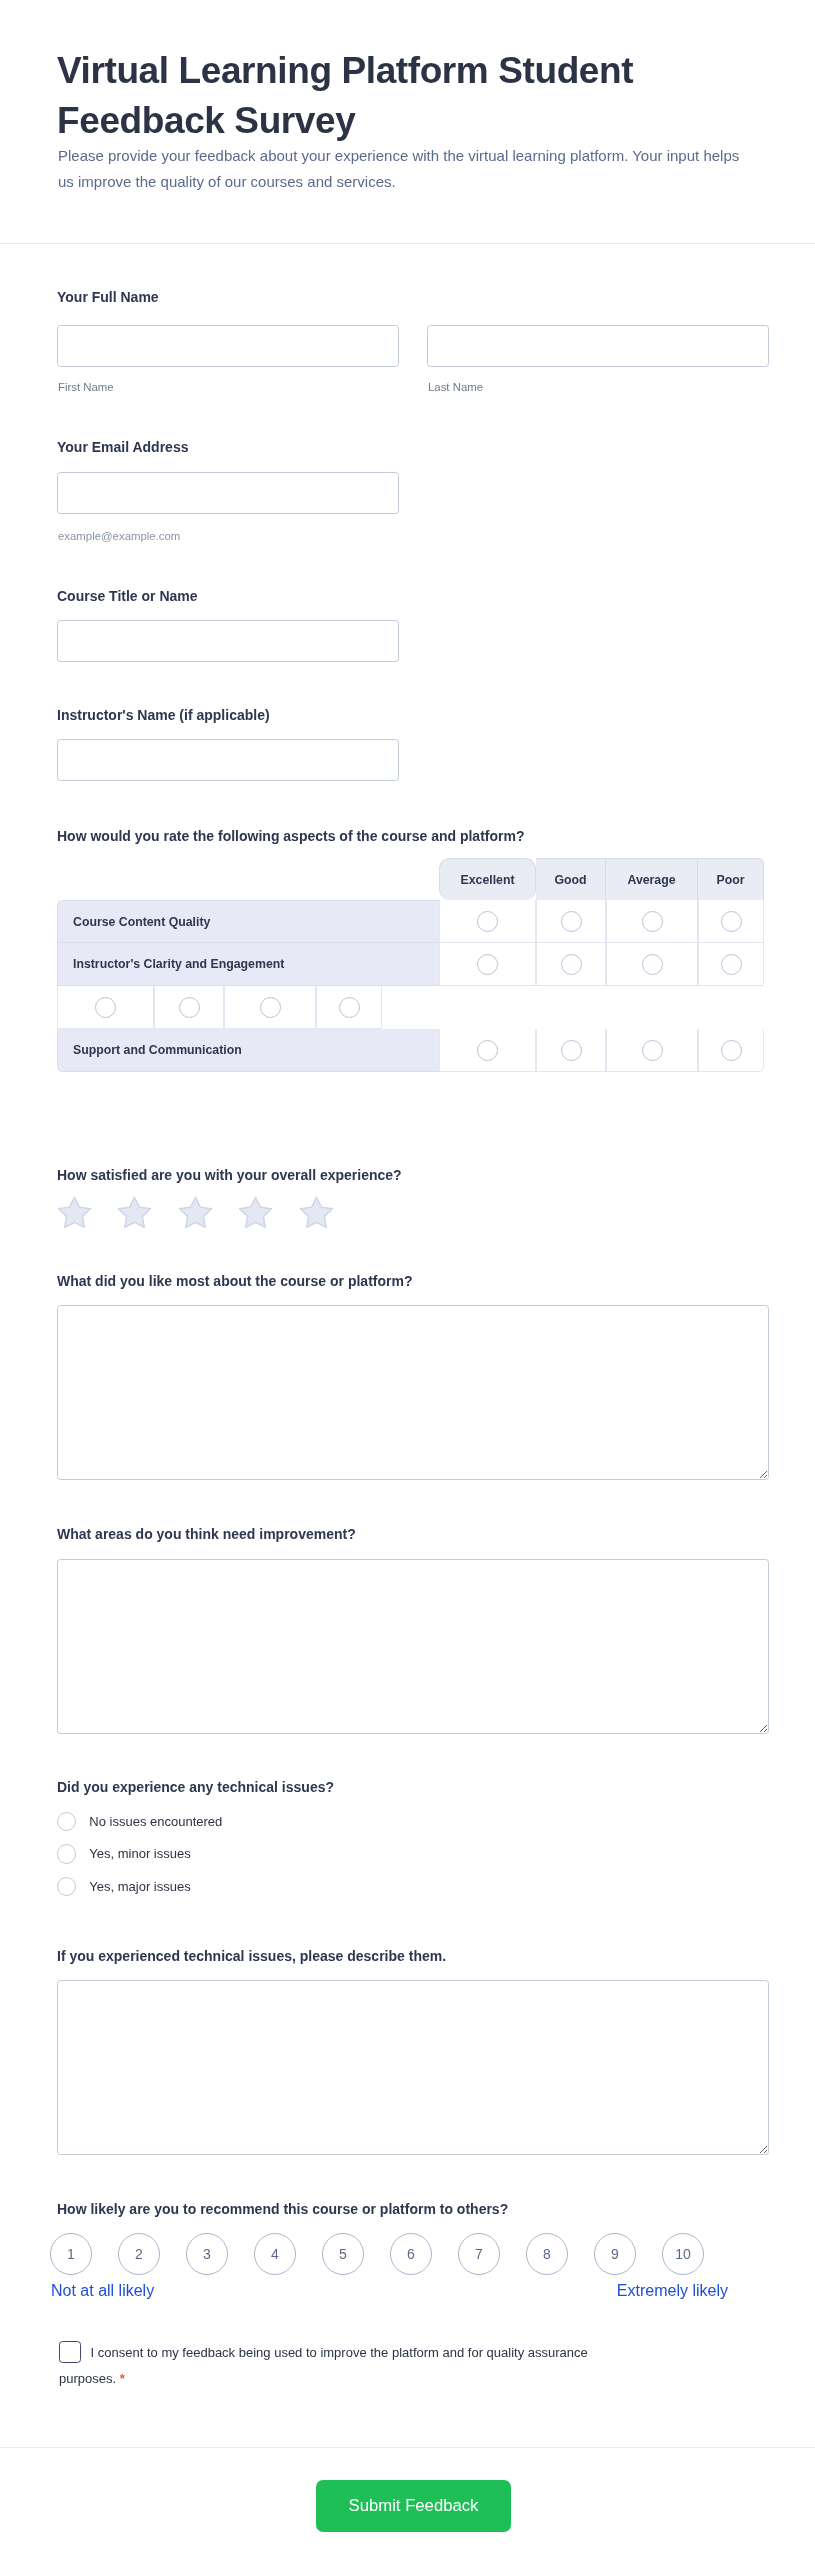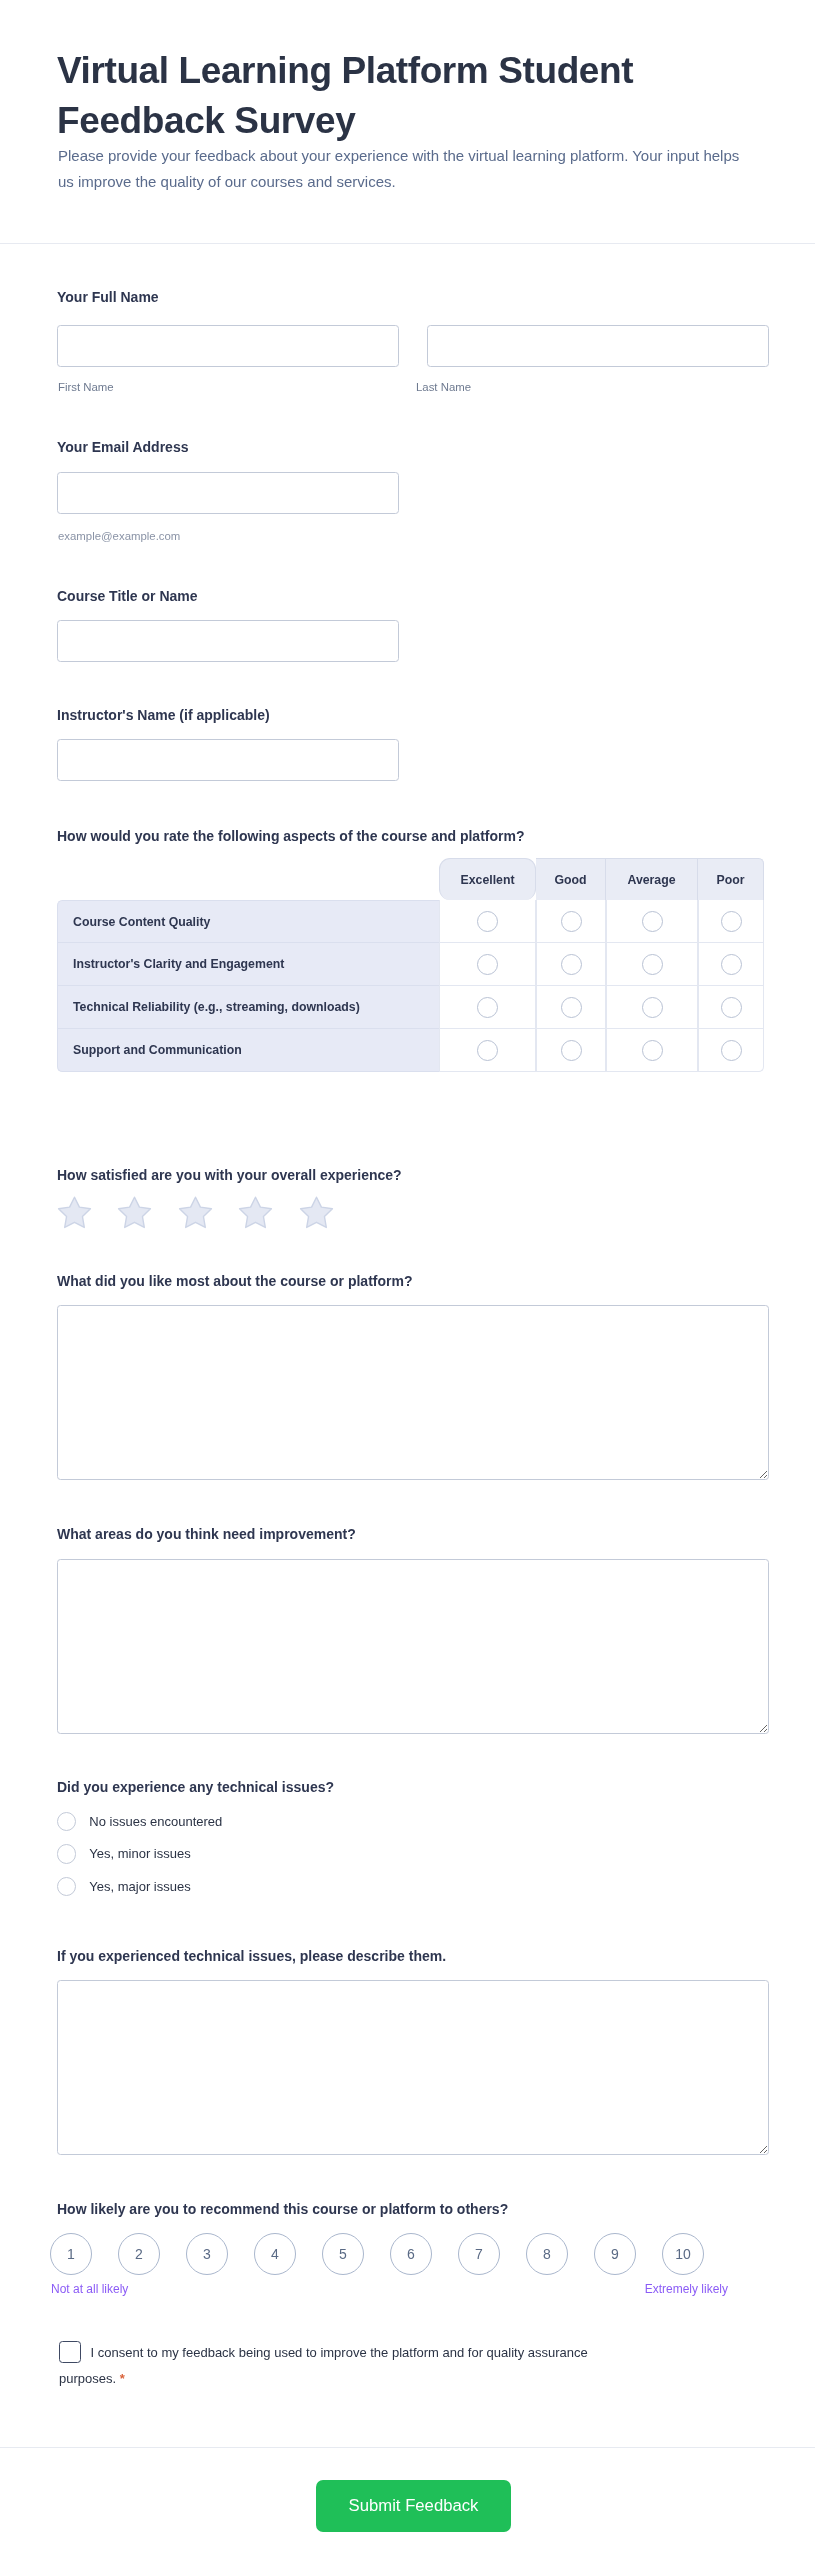--- a/index.html
+++ b/index.html
@@ -71,21 +71,21 @@
     box-sizing:border-box;margin-right:13px;flex:none;
   }
   .radio-opt .rl{font-size:13px;color:#2b3345;}
   
   .scale{left:50px;top:2233px;display:flex;gap:26px;}
   .scale-circle{
     width:42px;height:42px;border-radius:50%;border:1.3px solid #aab7cd;box-sizing:border-box;
     display:flex;align-items:center;justify-content:center;
     font-size:14px;color:#5a6a85;background:#fff;
   }
-  .edge-label{font-size:12px;color:#8b5cf6;}
+  .edge-label{font-size:16px;color:#1d4ed8;}
   
   .consent{left:59px;top:2340px;width:574px;font-size:13px;line-height:26px;color:#2b3345;}
   .checkbox{
     display:inline-block;width:22px;height:22px;border:1.8px solid #3f4963;border-radius:3.5px;
     background:#fff;box-sizing:border-box;vertical-align:-6.1px;margin-right:9.6px;
   }
   .req-star{color:#d9633b;font-weight:700;}
   
   .submit-btn{
     left:316px;top:2480px;width:195px;height:52px;border:none;border-radius:7px;
@@ -98,21 +98,21 @@
 <body>
 
 <div class="abs page-title">Virtual Learning Platform Student Feedback Survey</div>
 <div class="abs page-desc">Please provide your feedback about your experience with the virtual learning platform. Your input helps us improve the quality of our courses and services.</div>
 <div class="abs divider" style="top:243px"></div>
 
 <div class="abs q-label" style="top:289px">Your Full Name</div>
 <input class="txt-input" style="left: 57px; top: 325px; width: 342px;" value="">
 <input class="txt-input" style="left: 427px; top: 325px; width: 342px;" value="">
 <div class="abs sub-label" style="left:58px;top:380px">First Name</div>
-<div class="abs sub-label" style="left:416px;top:380px">Last Name</div>
+<div class="abs sub-label" style="left:428px;top:380px">Last Name</div>
 
 <div class="abs q-label" style="top:439px">Your Email Address</div>
 <input class="txt-input" style="left: 57px; top: 472px; width: 342px;" value="">
 <div class="abs hint" style="left:58px;top:529px">example@example.com</div>
 
 <div class="abs q-label" style="top:588px">Course Title or Name</div>
 <input class="txt-input" style="left: 57px; top: 620px; width: 342px;" value="">
 
 <div class="abs q-label" style="top:707px">Instructor's Name (if applicable)</div>
 <input class="txt-input" style="left: 57px; top: 739px; width: 342px;" value="">
@@ -151,21 +151,20 @@
           <div class="radio-circle"></div>
         </div>
         <div class="m-cell" style="width: 92px;">
           <div class="radio-circle"></div>
         </div>
         <div class="m-cell last" style="width: 66px;">
           <div class="radio-circle"></div>
         </div>
       </div>
       <div class="m-row">
-        <div class="m-label">Technical Reliability (e.g., streaming, downloads)</div>
         <div class="m-cell" style="width: 97px;">
           <div class="radio-circle"></div>
         </div>
         <div class="m-cell" style="width: 70px;">
           <div class="radio-circle"></div>
         </div>
         <div class="m-cell" style="width: 92px;">
           <div class="radio-circle"></div>
         </div>
         <div class="m-cell last" style="width: 66px;">

